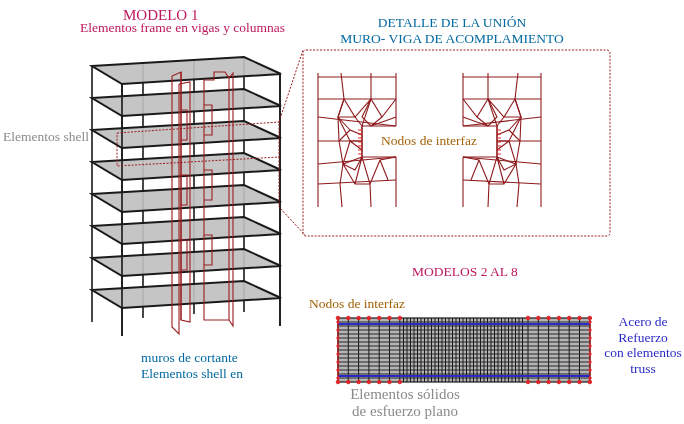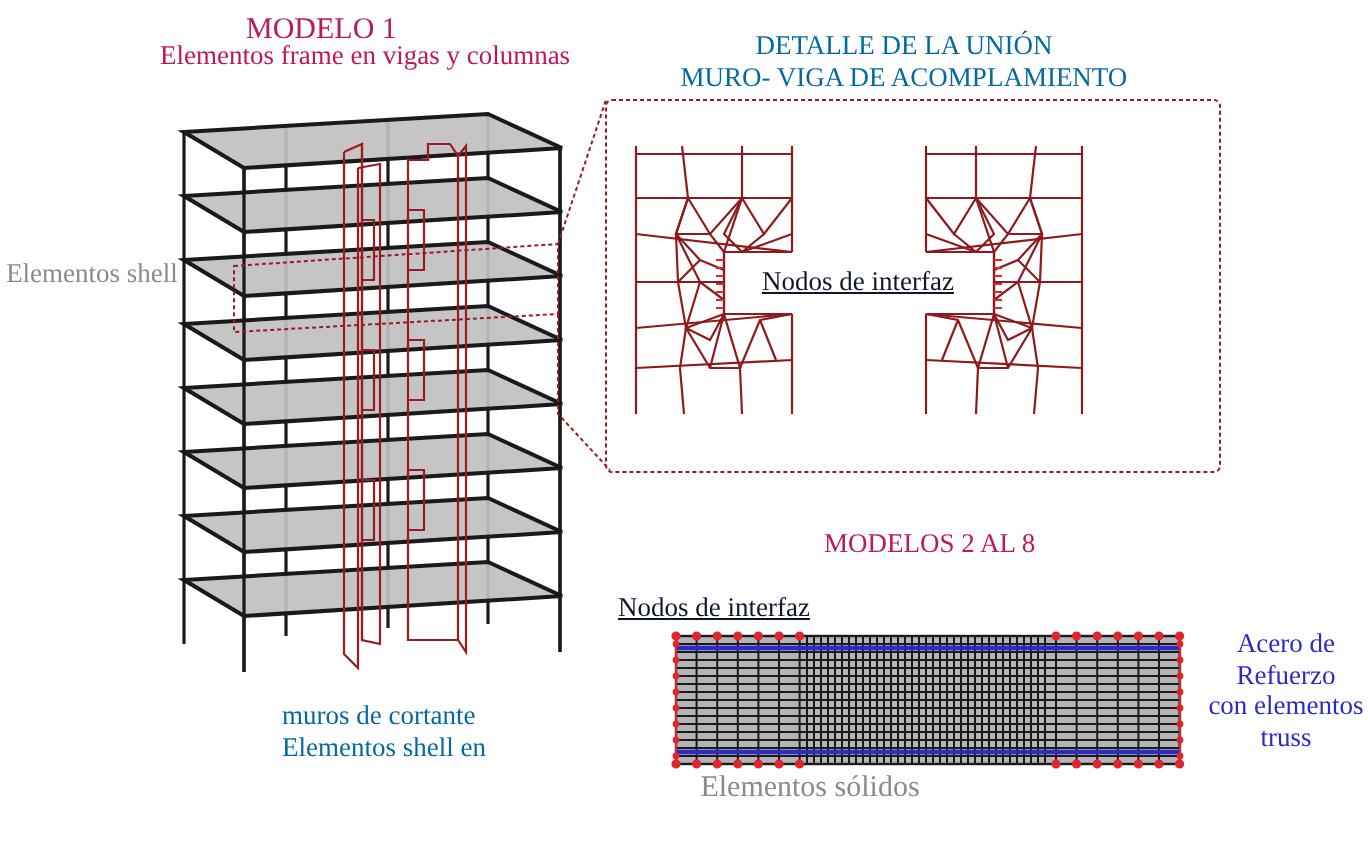--- a/index.html
+++ b/index.html
@@ -2,21 +2,21 @@
 <html><head>
 <meta charset="utf-8">
 <style>
   html, body { margin: 0; padding: 0; background: #ffffff; }
   body { width: 684px; height: 424px; position: relative; overflow: hidden;
          font-family: "Liberation Serif", "DejaVu Serif", serif; }
   .lbl { position: absolute; white-space: nowrap; line-height: 1.15; }
   .black { color: #be185d; }
   .gray { color: #8a8a8a; }
   .darkred { color: #0369a1; }
-  .red { color: #0f172a; text-decoration: underline; }
+  .red { color: #a16207; }
   .blue { color: #2a2ac8; }
   .center { text-align: center; }
   svg { position: absolute; left: 0; top: 0; }
 </style>
 </head>
 <body>
 
 <svg width="684" height="424" viewBox="0 0 684 424">
 
   <g id="building">
@@ -253,13 +253,14 @@
 
 <div class="lbl blue center" style="left:596px;top:314px;width:94px;font-size:13.5px;">
   <div>Acero de</div>
   <div>Refuerzo</div>
   <div>con elementos</div>
   <div>truss</div>
 </div>
 
 <div class="lbl gray center" style="left:340px;top:386px;width:130px;font-size:15px;">
   <div>Elementos sólidos</div>
+  <div>de esfuerzo plano</div>
 </div>
 
 </body></html>

